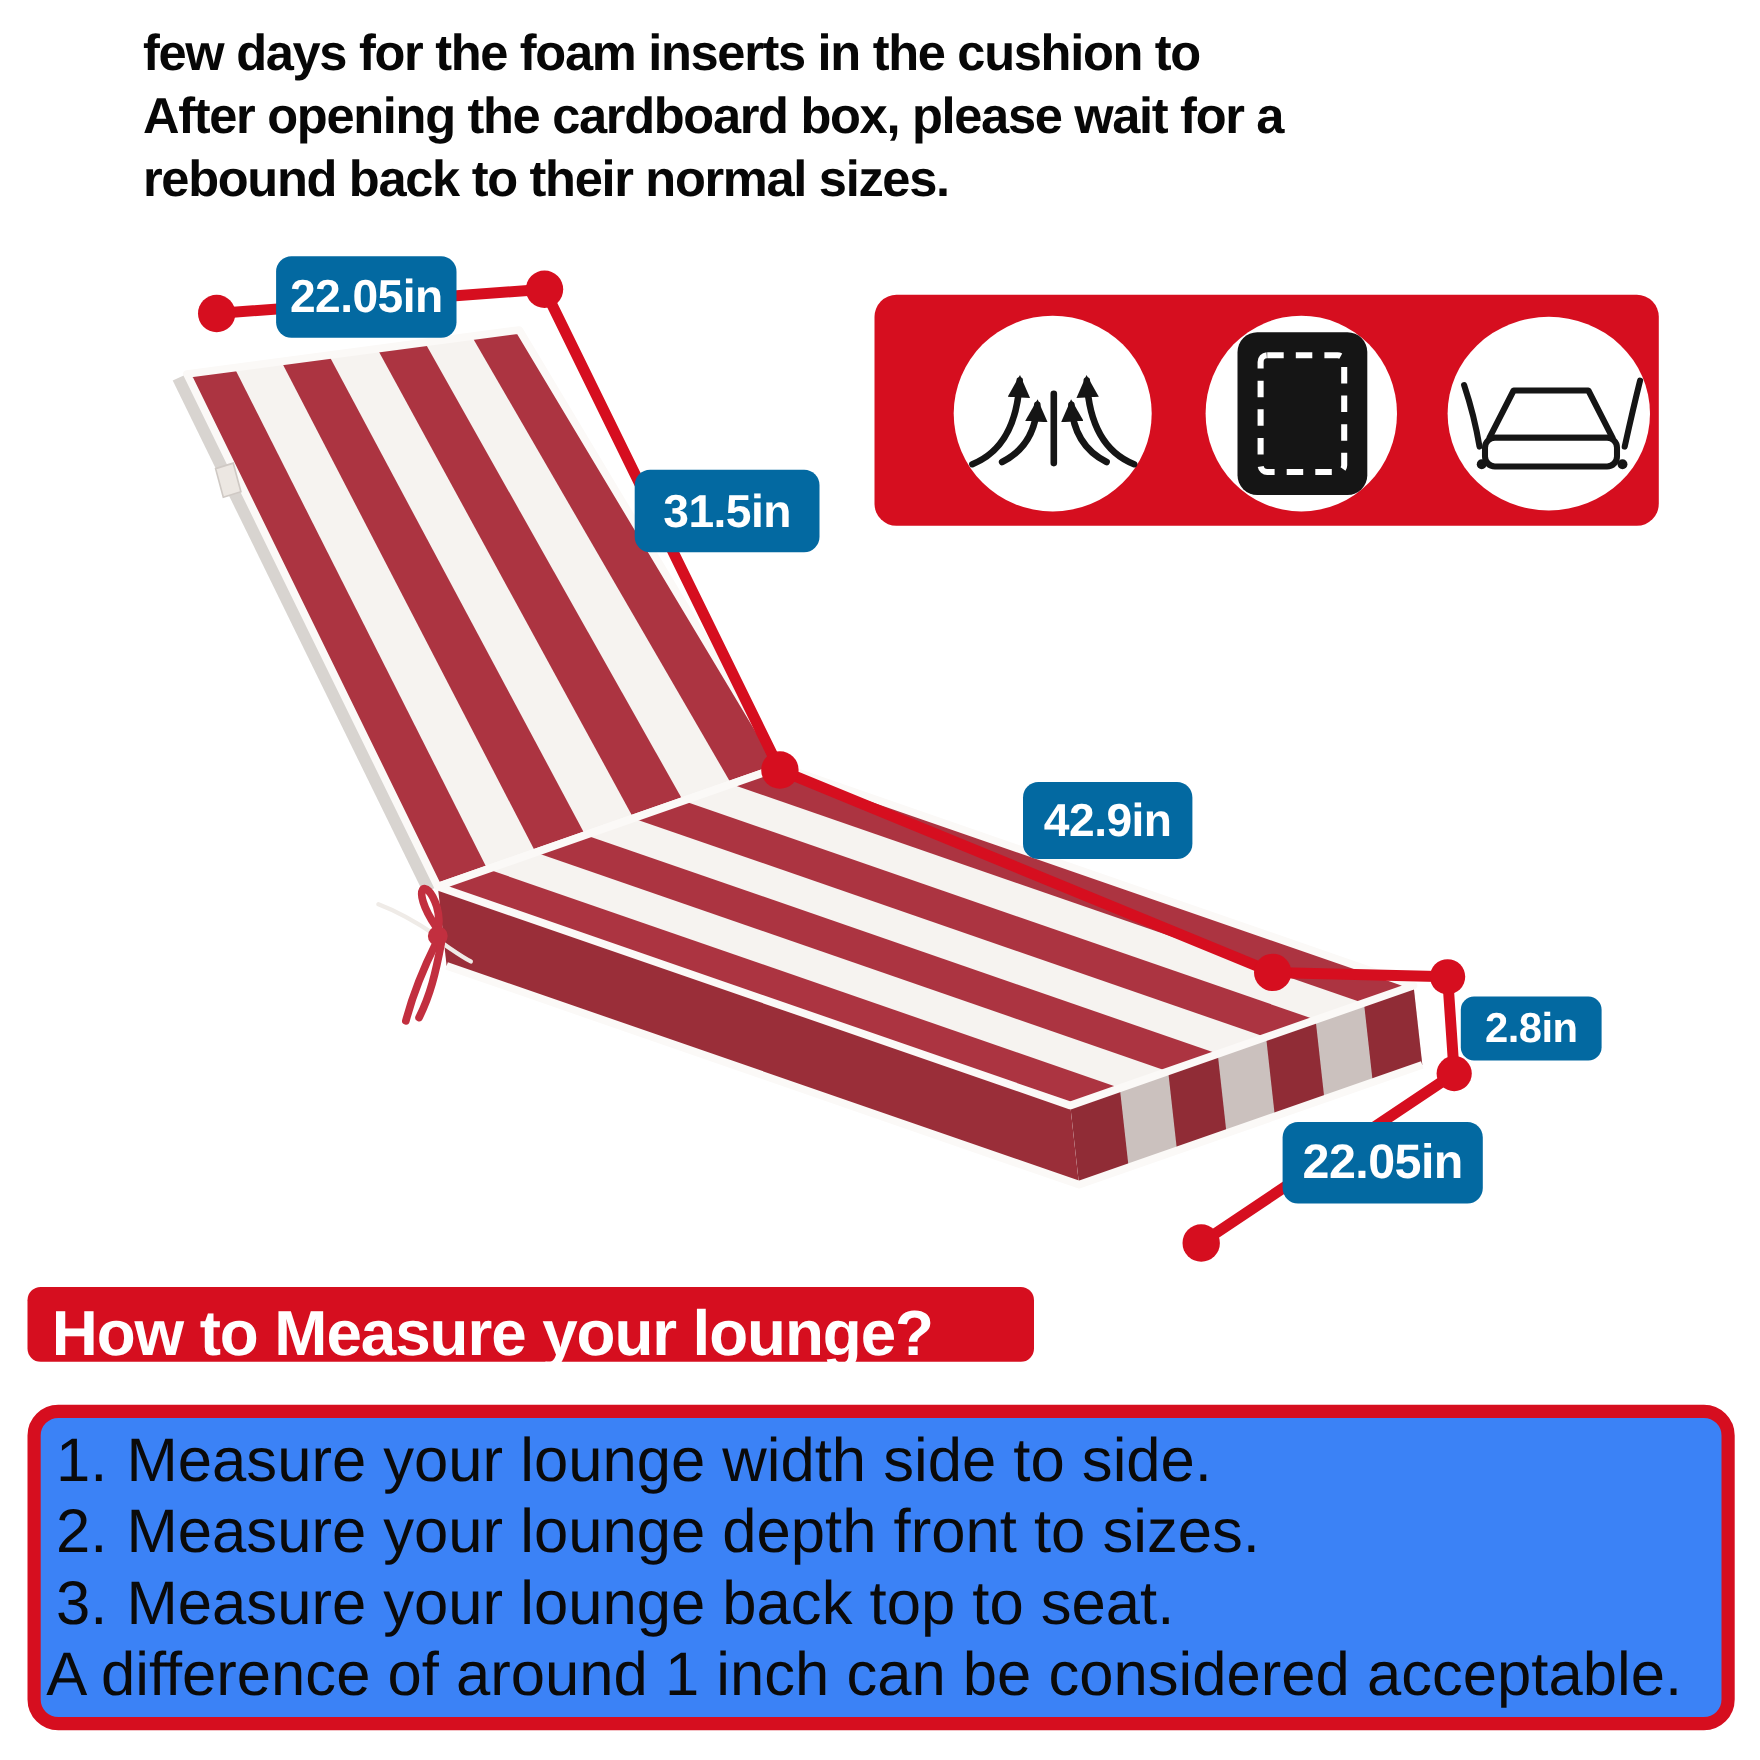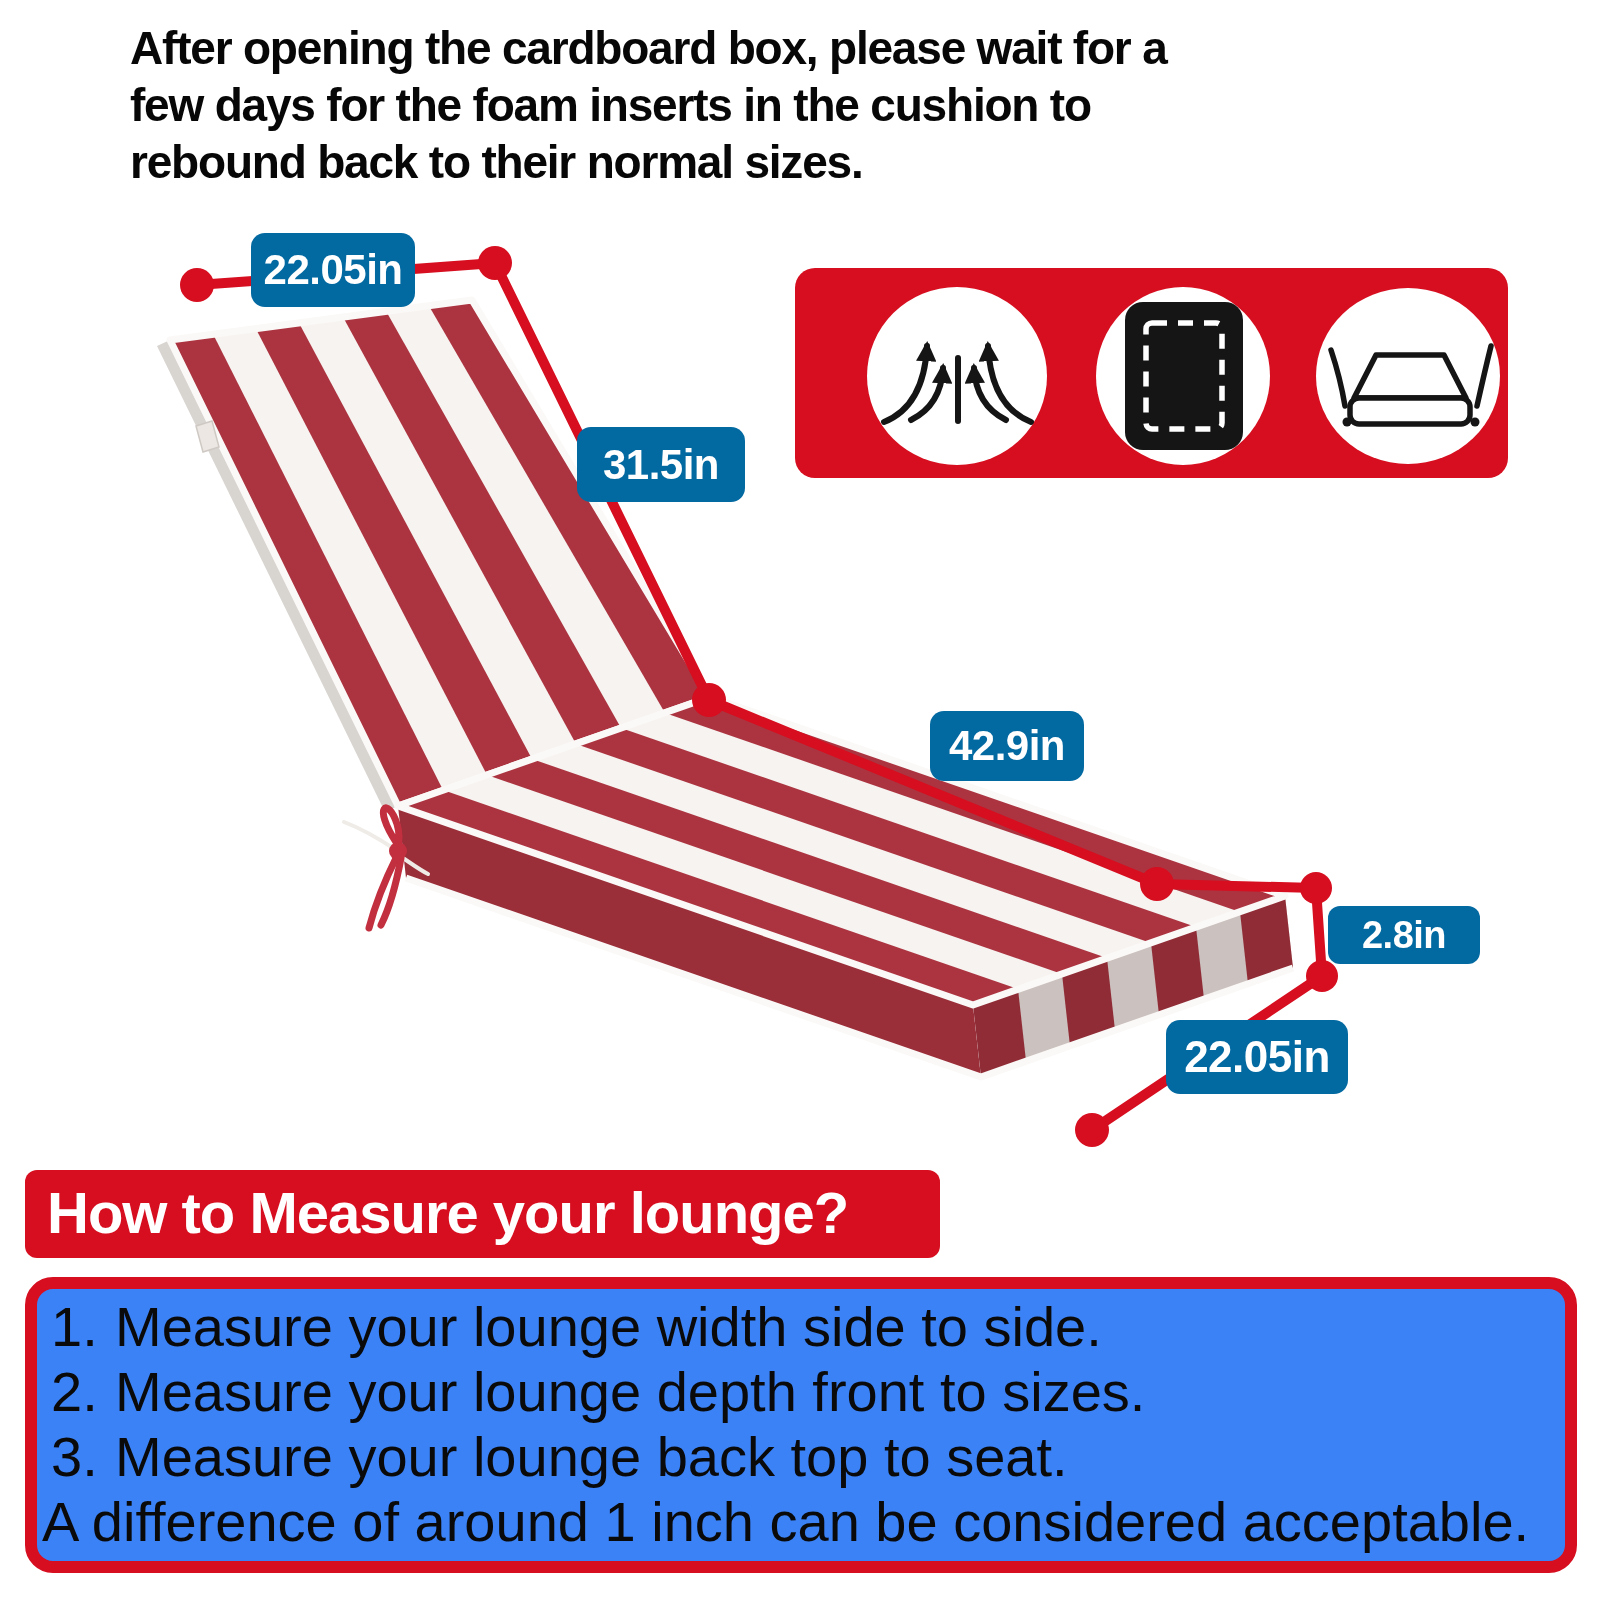--- a/index.html
+++ b/index.html
@@ -14,45 +14,45 @@
   }
   svg.scene { position:absolute; left:0; top:0; }
   .dim-label {
     position:absolute; background:#0369a1; color:#ffffff; font-weight:bold;
     display:flex; align-items:center; justify-content:center; border-radius:14px;
     letter-spacing:-0.5px;
   }
   #lbl-back-width  { left:251px;  top:233px;  width:164px; height:74px; font-size:42px; }
   #lbl-back-length { left:577px;  top:427px;  width:168px; height:75px; font-size:42px; }
   #lbl-seat-length { left:930px;  top:711px;  width:154px; height:70px; font-size:42px; }
-  #lbl-thickness   { left:1328px; top:906px;  width:152px; height:58px; font-size:38px; border-radius:12px; }
+  #lbl-thickness   { left:1328px; top:906px;  width:128px; height:58px; font-size:38px; border-radius:12px; }
   #lbl-seat-width  { left:1166px; top:1020px; width:182px; height:74px; font-size:44px; }
   .measure-title {
-    position:absolute; left:25px; top:1170px; width:915px; height:88px;
+    position:absolute; left:25px; top:1170px; width:915px; height:68px;
     background:#d60e1f; border-radius:12px; color:#ffffff; font-weight:bold;
     font-size:58px; line-height:86px; padding-left:22px; box-sizing:border-box;
     letter-spacing:-1px;
   }
   .instructions {
     position:absolute; left:25px; top:1277px; width:1552px; height:296px;
     border:12px solid #d60e1f; border-radius:28px; box-sizing:border-box;
     background:#3b82f6; padding-top:5px; color:#0a0a0a;
   }
   .instr-line { font-size:56px; line-height:65px; white-space:nowrap; padding-left:14px; }
   .instr-line .num { display:inline-block; min-width:64px; }
   .instr-note { font-size:56px; line-height:65px; white-space:nowrap; padding-left:5px; }
 </style>
 </head>
 <body>
 
 <div class="page">
 
   <div class="heading">
+    <div>few days for the foam inserts in the cushion to</div>
     <div>After opening the cardboard box, please wait for a</div>
-    <div>few days for the foam inserts in the cushion to</div>
     <div>rebound back to their normal sizes.</div>
   </div>
 
   <svg class="scene" width="1600" height="1600" viewBox="0 0 1600 1600">
     <defs>
       <marker id="ah" viewBox="0 0 10 10" refX="7.5" refY="5" markerWidth="3.4" markerHeight="3.4" orient="auto-start-reverse">
         <path d="M0,0 L10,5 L0,10 z" fill="#151515"></path>
       </marker>
     </defs>
 

